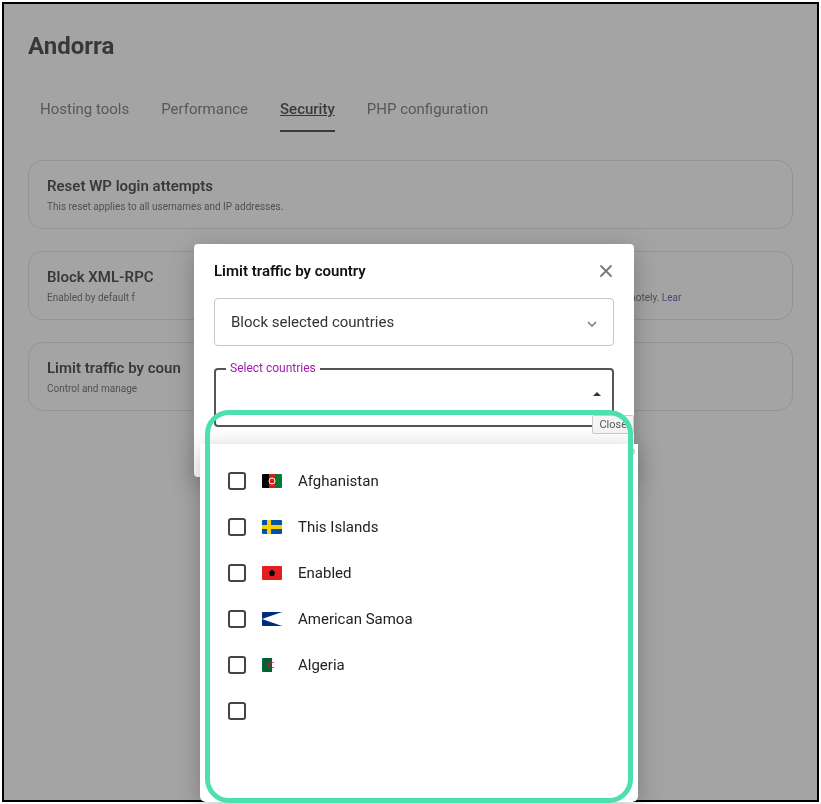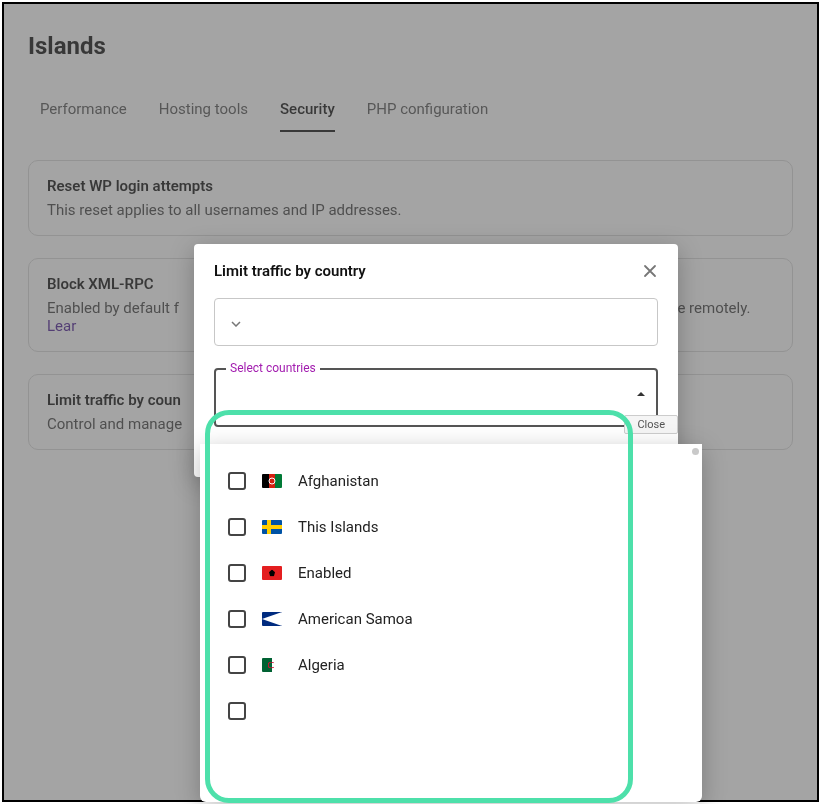--- a/index.html
+++ b/index.html
@@ -39,53 +39,54 @@
     .tab {
       font-size: 15px;
       color: #555;
       padding-bottom: 12px;
       cursor: pointer;
     }
     .tab.active {
       color: #111;
       font-weight: 500;
       border-bottom: 2px solid #111;
+      text-decoration: underline;
     }
     .card {
       border: 1px solid #d9d9d9;
-      border-radius: 10px;
+      border-radius: 15px;
       padding: 16px 18px;
       margin-bottom: 22px;
     }
     .card-title {
       font-weight: 600;
       font-size: 15px;
       color: #111;
       margin-bottom: 6px;
     }
     .card-desc {
-      font-size: 15px;
+      font-size: 10px;
       color: #444;
     }
     .card-desc .link {
       color: #4c1d95;
     }
     
     .dim {
       position: absolute;
       inset: 0;
       background: rgba(90,90,90,0.55);
       pointer-events: none;
     }
     
     .modal {
       position: absolute;
       top: 240px;
       left: 190px;
-      width: 484px;
+      width: 440px;
       background: #fff;
       border-radius: 4px;
       box-shadow: 0 6px 24px rgba(0,0,0,0.25);
       padding: 18px 20px 50px 20px;
       z-index: 10;
     }
     .modal-header {
       display: flex;
       justify-content: space-between;
       align-items: center;
@@ -144,30 +145,30 @@
       height: 18px;
     }
     .tooltip-close {
       position: absolute;
       right: -22px;
       bottom: -9px;
       background: #f5f5f5;
       border: 1px solid #ccc;
       border-radius: 2px;
       font-size: 11px;
-      padding: 2px 12px;
+      padding: 2px 6px;
       color: #555;
       z-index: 30;
     }
     
     .dropdown {
       position: absolute;
       top: 440px;
       left: 196px;
-      width: 502px;
+      width: 438px;
       height: 358px;
       background: #fff;
       box-shadow: 0 6px 24px rgba(0,0,0,0.25);
       border-radius: 0 0 6px 6px;
       z-index: 15;
       overflow: hidden;
     }
     .hl-ring {
       position: absolute;
       top: 406px;
@@ -236,25 +237,25 @@
       align-items: center;
       gap: 16px;
       padding-top: 14px;
     }
   </style>
 </head>
 <body>
 
 <div class="outer-frame">
   <div class="page">
-    <h1 class="page-title">Islands</h1>
+    <h1 class="page-title">Andorra</h1>
 
     <div class="tabs">
+      <div class="tab">Hosting tools</div>
       <div class="tab">Performance</div>
-      <div class="tab">Hosting tools</div>
       <div class="tab active">Security</div>
       <div class="tab">PHP configuration</div>
     </div>
 
     <div class="card">
       <div class="card-title">Reset WP login attempts</div>
       <div class="card-desc">This reset applies to all usernames and IP addresses.</div>
     </div>
 
     <div class="card">
@@ -278,20 +279,21 @@
     <div class="modal-header">
       <div class="modal-title">Limit traffic by country</div>
       <div class="close-x">
         <svg width="16" height="16" viewBox="0 0 16 16">
             <path d="M3 3 L13 13 M13 3 L3 13" stroke="#777" stroke-width="1.8" stroke-linecap="round"></path>
           </svg>
       </div>
     </div>
 
     <div class="select-field">
+      <span>Block selected countries</span>
       <span class="select-caret">
         <svg width="10" height="6" viewBox="0 0 10 6">
             <path d="M1 1 L5 5 L9 1" fill="none" stroke="#777" stroke-width="1.5"></path>
           </svg>
       </span>
     </div>
 
     <div class="fieldset">
       <div class="fieldset-legend">Select countries</div>
       <input class="cursorline" type="text" style="">

